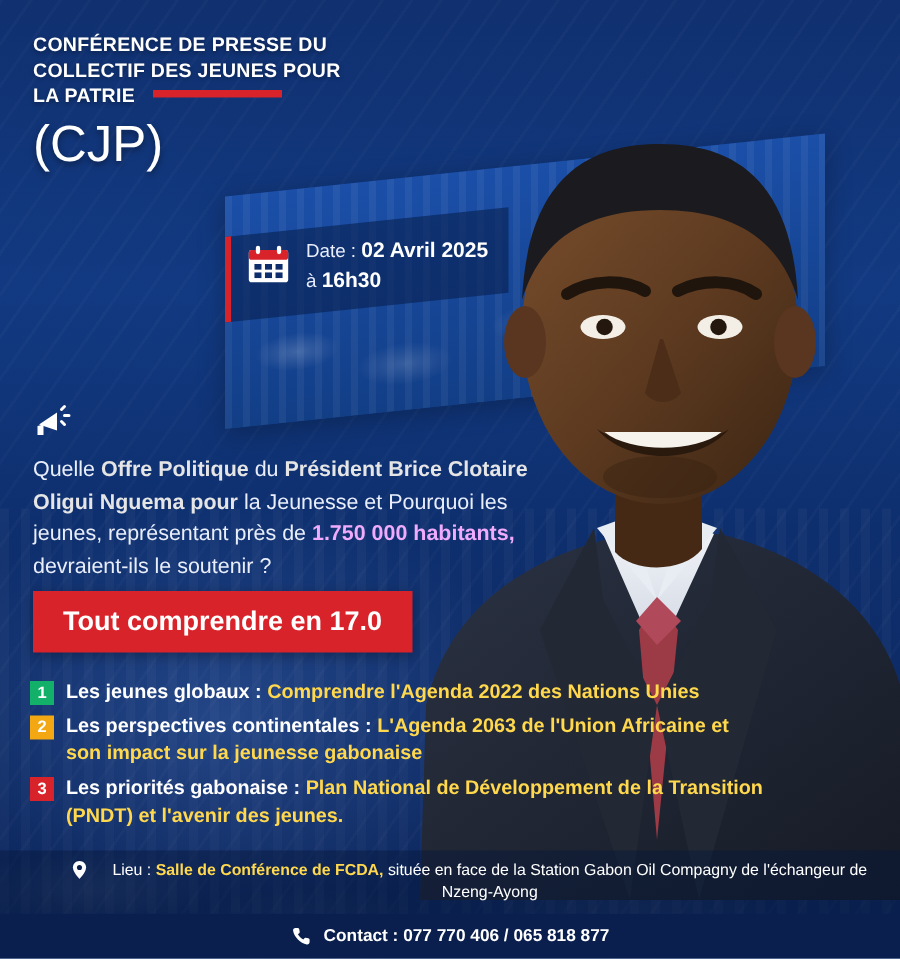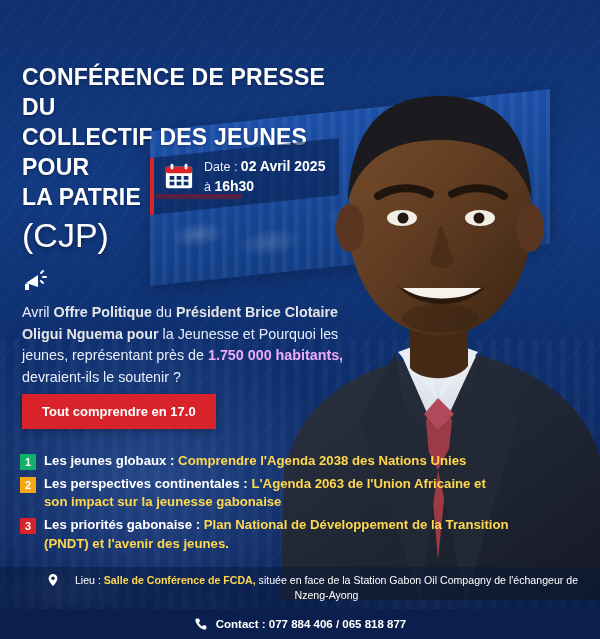--- a/index.html
+++ b/index.html
@@ -68,26 +68,25 @@
       repeating-linear-gradient(90deg, rgba(255,255,255,0.05) 0 5px, transparent 5px 12px);
   }
 
   
   .header {
     position: absolute; left: 22px; top: 22px; width: 330px;
     z-index: 6;
   }
   .header h1 {
     color: #ffffff;
-    font-size: 23px;
+    font-size: 13px;
     line-height: 1.3;
     font-weight: bold;
     letter-spacing: .2px;
     text-shadow: 0 1px 3px rgba(0,0,0,.35);
-    margin-top: 41px;
   }
   .title-line3 { display: inline-block; }
   .title-rule {
     display: inline-block;
     width: 86px; height: 5px; background: #d8232a;
     vertical-align: middle;
     margin-left: 8px; margin-bottom: 3px;
   }
   .cjp {
     margin-top: 6px;
@@ -128,21 +127,21 @@
   }
   .question b { color: #e5e5e5; font-weight: bold; }
   .hl { color: #f0abfc; font-weight: bold; }
 
   
   .cta {
     position: absolute; left: 22px; top: 394px;
     z-index: 6;
     background: #d8232a;
     color: #fff;
-    font-size: 13px; font-weight: bold;
+    font-size: 18px; font-weight: bold;
     padding: 10px 20px;
     border: none;
     cursor: pointer;
     box-shadow: 0 2px 8px rgba(0,0,0,.3);
   }
 
   
   .points {
     position: absolute; left: 20px; top: 452px; width: 490px;
     z-index: 6;
@@ -291,31 +290,31 @@
     </div>
   </div>
 
   <div class="question">
     <svg class="mega-icon" viewBox="0 0 26 26">
       <path d="M3 16 L3 22 L7 22 L7 15 Z" fill="#ffffff"></path>
       <path d="M4 15 L16 7 L16 19 Z" fill="#ffffff"></path>
       <path d="M19 5 L21 3 M21 9 L24 9 M19 13 L21 15" stroke="#ffffff" stroke-width="2" stroke-linecap="round" fill="none"></path>
     </svg>
     <p>
-      <span>Avril </span><b>Offre Politique</b><span> du </span><b>Président Brice Clotaire Oligui Nguema pour</b><span> la Jeunesse et Pourquoi les jeunes, représentant près de </span><span class="hl">1.750 000 habitants,</span><span> devraient-ils le soutenir ?</span>
+      <span>Quelle </span><b>Offre Politique</b><span> du </span><b>Président Brice Clotaire Oligui Nguema pour</b><span> la Jeunesse et Pourquoi les jeunes, représentant près de </span><span class="hl">1.750 000 habitants,</span><span> devraient-ils le soutenir ?</span>
     </p>
   </div>
 
   <button class="cta">Tout comprendre en 17.0</button>
 
   <div class="points">
     <div class="point">
       <div class="num c1">1</div>
       <div class="ptxt">
-        <span class="lead">Les jeunes globaux : </span><span class="rest">Comprendre l'Agenda 2038 des Nations Unies</span>
+        <span class="lead">Les jeunes globaux : </span><span class="rest">Comprendre l'Agenda 2022 des Nations Unies</span>
       </div>
     </div>
     <div class="point">
       <div class="num c2">2</div>
       <div class="ptxt">
         <span class="lead">Les perspectives continentales : </span><span class="rest">L'Agenda 2063 de l'Union Africaine et son impact sur la jeunesse gabonaise</span>
       </div>
     </div>
     <div class="point">
       <div class="num c3">3</div>
@@ -334,16 +333,16 @@
       <div>
         <span>Lieu : </span><b>Salle de Conférence de FCDA,</b><span> située en face de la Station Gabon Oil Compagny de l'échangeur de Nzeng-Ayong</span>
       </div>
     </div>
   </div>
 
   <div class="footer-bar">
     <svg class="phone-icon" viewBox="0 0 14 14">
       <path d="M3 1.6 C2 1.6 1.2 2.5 1.4 3.5 C2.2 7.8 6.2 11.8 10.5 12.6 C11.5 12.8 12.4 12 12.4 11 L12.4 9.6 C12.4 9.1 12 8.6 11.5 8.5 L9.8 8.2 C9.4 8.1 9 8.3 8.8 8.6 L8.2 9.4 C6.7 8.6 5.4 7.3 4.6 5.8 L5.4 5.2 C5.7 5 5.9 4.6 5.8 4.2 L5.5 2.5 C5.4 2 5 1.6 4.4 1.6 Z" fill="#ffffff"></path>
     </svg>
-    <span>Contact : 077 884 406 / 065 818 877</span>
+    <span>Contact : 077 770 406 / 065 818 877</span>
   </div>
 
 </div>
 
 </body></html>

